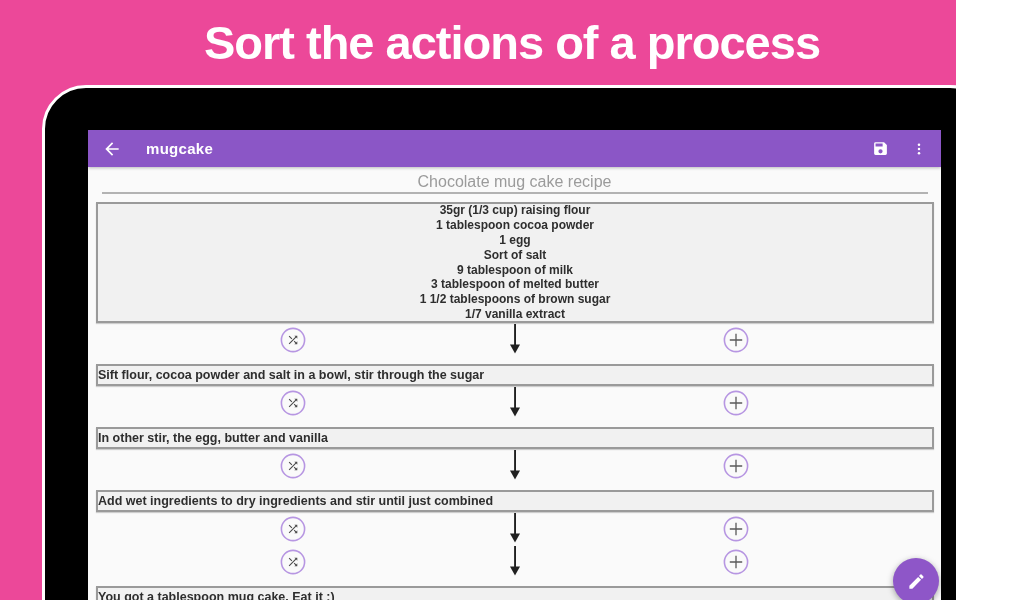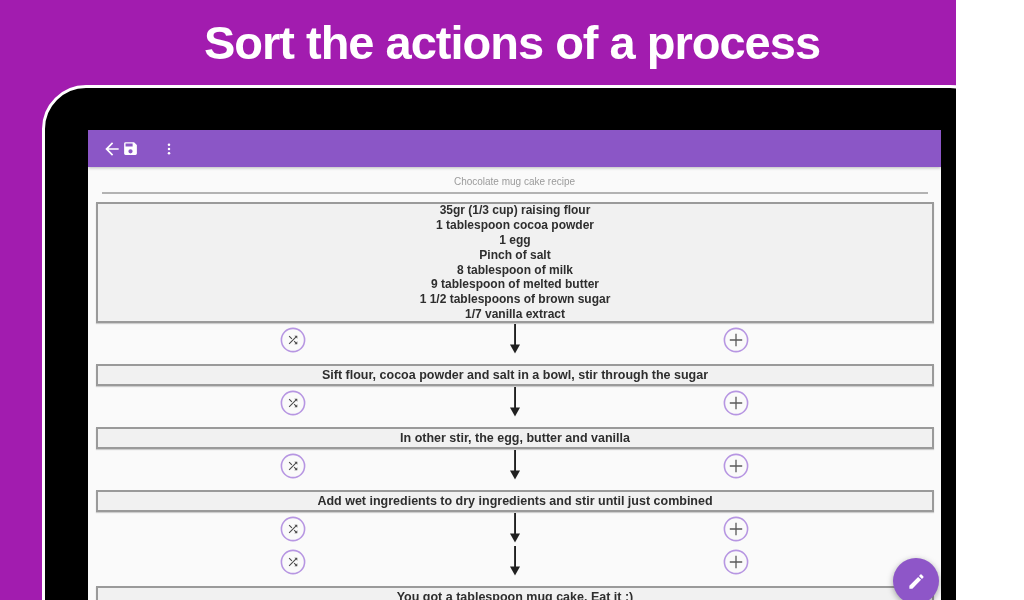--- a/index.html
+++ b/index.html
@@ -1,19 +1,19 @@
 <!DOCTYPE html>
 <html><head>
 <meta charset="utf-8">
 <style>
   * { margin:0; padding:0; box-sizing:border-box; }
   html,body { width:1024px; height:600px; overflow:hidden; }
   body { font-family:"Liberation Sans", sans-serif; }
 
-  .stage { position:relative; width:956px; height:600px; background:#a21caf; overflow:hidden; }
+  .stage { position:relative; width:956px; height:600px; background:#ec4899; overflow:hidden; }
 
   
   .banner { position:absolute; top:0; left:0; width:1024px; height:84px;
             display:flex; align-items:center; justify-content:center; }
   .banner h1 { color:#ffffff; font-size:47px; font-weight:700; letter-spacing:-1px; }
 
   
   .tablet { position:absolute; left:42px; top:85px; width:952px; height:600px;
             background:#000; border:3px solid #ffffff; border-radius:44px; }
 
@@ -23,27 +23,27 @@
 
   
   .appbar { height:37px; background:#8b56c6; display:flex; align-items:center;
             padding:0 10px 0 14px; box-shadow:0 1px 3px rgba(0,0,0,.25); }
   .icon-btn { display:inline-flex; align-items:center; justify-content:center; cursor:pointer; }
   .appbar-title { color:#fff; font-size:15px; font-weight:600; letter-spacing:.3px; margin-left:24px; flex:1; }
   .appbar .save { margin-right:22px; }
   .appbar .menu { margin-right:4px; }
 
   
-  .recipe-title { margin-top:7px; text-align:center; font-size:10px; line-height:15px; color:#9b9b9b; }
+  .recipe-title { margin-top:7px; text-align:center; font-size:16px; line-height:15px; color:#9b9b9b; }
   .underline { width:826px; height:2px; background:#b3b3b3; margin:3px auto 0; }
   .flow { margin-top:4px; }
 
   .box { margin:8px 7px 0 8px; background:#f1f1f1; border:2px solid #9a9a9a;
          color:#2e2e2e; text-align:center; box-shadow:0 1px 1px rgba(0,0,0,.18); }
-  .box.single { height:22px; display:flex; align-items:center; justify-content:center;
+  .box.single { height:22px; display:flex; align-items:center; 
                 font-size:12.5px; font-weight:600; }
   .box.multi { height:121px; display:flex; flex-direction:column; align-items:center;
                justify-content:center; font-size:12px; font-weight:600; line-height:14.8px; }
 
   .connector { position:relative; height:33px; }
   .connector .shuffle { position:absolute; left:192px; top:50%; transform:translateY(-50%); }
   .connector .plus    { position:absolute; left:635px; top:50%; transform:translateY(-50%); }
   .connector .down-arrow { position:absolute; left:50%; top:1px; transform:translateX(-50%); }
 
   
@@ -62,20 +62,21 @@
 
   <div class="tablet">
     <div class="screen">
 
       <header class="appbar">
         <span class="icon-btn">
           <svg width="20" height="20" viewBox="0 0 24 24">
             <path fill="#fff" d="M20 11H7.83l5.59-5.59L12 4l-8 8 8 8 1.41-1.41L7.83 13H20v-2z"></path>
           </svg>
         </span>
+        <span class="appbar-title">mugcake</span>
         <span class="icon-btn save">
           <svg width="17" height="17" viewBox="0 0 24 24">
             <path fill="#fff" fill-rule="evenodd" d="M17 3H5a2 2 0 0 0-2 2v14a2 2 0 0 0 2 2h14a2 2 0 0 0 2-2V7l-4-4zm-5 16a3 3 0 1 1 0-6 3 3 0 0 1 0 6zm3-10H5V5h10v4z"></path>
           </svg>
         </span>
         <span class="icon-btn menu">
           <svg width="16" height="16" viewBox="0 0 24 24">
             <circle cx="12" cy="5.6" r="1.9" fill="#fff"></circle>
             <circle cx="12" cy="12" r="1.9" fill="#fff"></circle>
             <circle cx="12" cy="18.4" r="1.9" fill="#fff"></circle>
@@ -84,23 +85,23 @@
       </header>
 
       <div class="recipe-title">Chocolate mug cake recipe</div>
       <div class="underline"></div>
 
       <div class="flow" id="flow">
           <div class="box multi">
             <div>35gr (1/3 cup) raising flour</div>
             <div>1 tablespoon cocoa powder</div>
             <div>1 egg</div>
-            <div>Pinch of salt</div>
-            <div>8 tablespoon of milk</div>
-            <div>9 tablespoon of melted butter</div>
+            <div>Sort of salt</div>
+            <div>9 tablespoon of milk</div>
+            <div>3 tablespoon of melted butter</div>
             <div>1 1/2 tablespoons of brown sugar</div>
             <div>1/7 vanilla extract</div>
           </div>
   <div class="connector">
     <span class="icon-btn circle-btn shuffle">
       <svg width="26" height="26" viewBox="0 0 26 26">
         <circle cx="13" cy="13" r="11.6" fill="none" stroke="#b796e2" stroke-width="1.6"></circle>
         <g transform="translate(6.6,6.6) scale(0.535)">
           <path fill="#4b4b4b" d="M10.59 9.17 5.41 4 4 5.41l5.17 5.17 1.42-1.41zM14.5 4l2.04 2.04L4 18.59 5.41 20 17.96 7.46 20 9.5V4h-5.5zm.33 9.41-1.41 1.41 3.13 3.13L14.5 20H20v-5.5l-2.04 2.04-3.13-3.13z"></path>
         </g>

